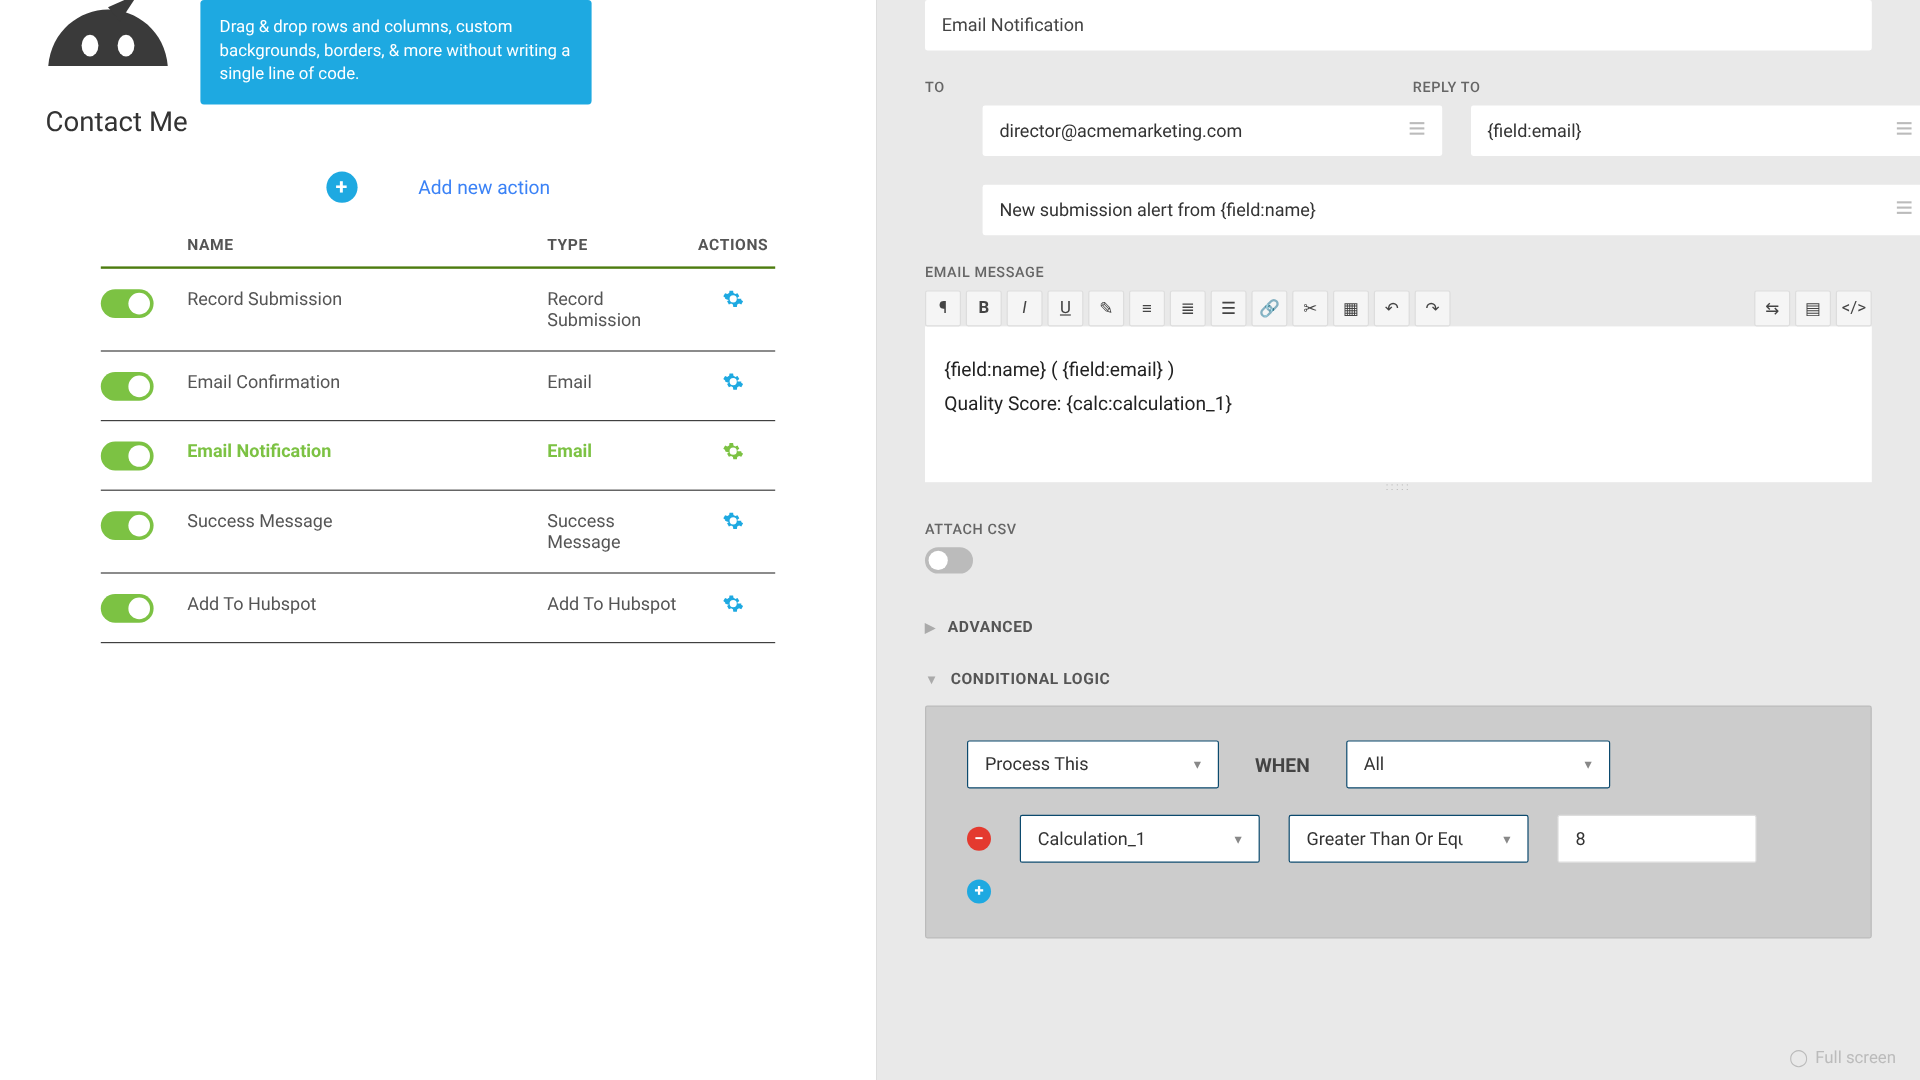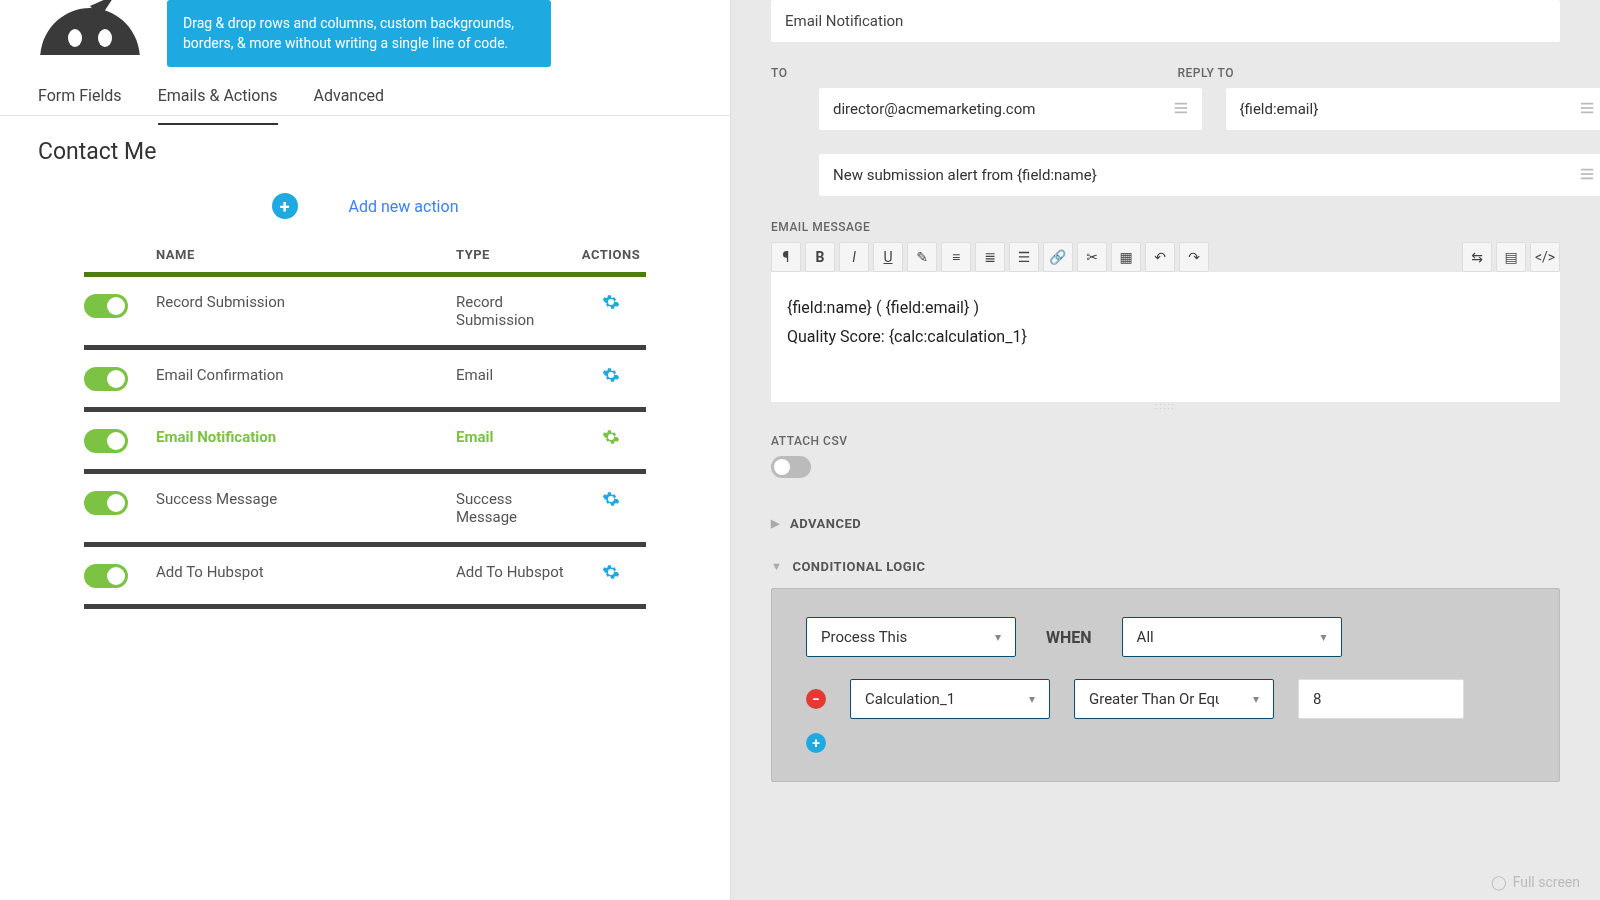--- a/index.html
+++ b/index.html
@@ -37,21 +37,21 @@
 .logo {
   width: 110px; height: 55px;
   position: relative;
   overflow: hidden;
 }
 .logo svg { display:block; }
 .tooltip {
   position: absolute;
   left: 167px;
   top: 0;
-  width: 384px;
+  width: 326px;
   background: #1ea9e1;
   color: #fff;
   padding: 14px 16px;
   border-radius: 3px;
   font-size: 14px;
   line-height: 1.4;
   z-index: 10;
 }
 
 .tabs {
@@ -90,35 +90,35 @@
 .add-btn {
   width: 26px; height: 26px; border-radius: 50%;
   background: #1ea9e1; color:#fff;
   display:flex; align-items:center; justify-content:center;
   font-size: 18px; font-weight: 700;
 }
 .add-label { color:#3b82f6; font-size:16px; font-weight:400;margin-left:39px; }
 .table-head {
   display:flex;
   padding: 10px 0;
-  border-bottom:5px solid #4d7c0f;
+  border-bottom:2px solid #4d7c0f;
   color:#555;
   font-weight:700;
   font-size:13px;
   letter-spacing: 0.5px;
 }
 .col-toggle { width:72px; }
 .col-name { flex:1; }
 .col-type { width:120px; }
 .col-actions { width:70px; text-align:center; }
 .action-row {
   display:flex;
   align-items: flex-start;
   padding: 16px 0;
-  border-bottom:5px solid #404040;
+  border-bottom:1px solid #404040;
 }
 .action-row .col-name, .action-row .col-type { font-size:15px; color:#555; }
 .action-row.active .col-name, .action-row.active .col-type { color:#7cc243; font-weight:700; }
 .toggle {
   width:44px; height:24px; border-radius:12px;
   background:#7cc243; position:relative; cursor:pointer;
   margin-top:1px;
 }
 .toggle::after {
   content:""; position:absolute; right:3px; top:3px;
@@ -261,25 +261,20 @@
         <svg viewBox="0 0 120 60" width="120" height="60">
           <path d="M10,60 C10,28 35,8 60,8 C85,8 110,28 110,60 Z" fill="#3a3a3a"></path>
           <ellipse cx="45" cy="38" rx="7" ry="9" fill="#fff"></ellipse>
           <ellipse cx="75" cy="38" rx="7" ry="9" fill="#fff"></ellipse>
           <path d="M60,6 L85,-5 L70,18 Z" fill="#3a3a3a"></path>
         </svg>
       </div>
       <div class="tooltip">Drag &amp; drop rows and columns, custom backgrounds, borders, &amp; more without writing a single line of code.</div>
     </div>
 
-    <div class="tabs">
-      <div class="tab">Form Fields</div>
-      <div class="tab active">Emails &amp; Actions</div>
-      <div class="tab">Advanced</div>
-    </div>
 
     <div class="form-title">Contact Me</div>
 
     <div class="actions-wrap">
       <div class="add-action">
         <div class="add-btn">+</div>
         <div class="add-label">Add new action</div>
       </div>
 
       <div class="table-head">

